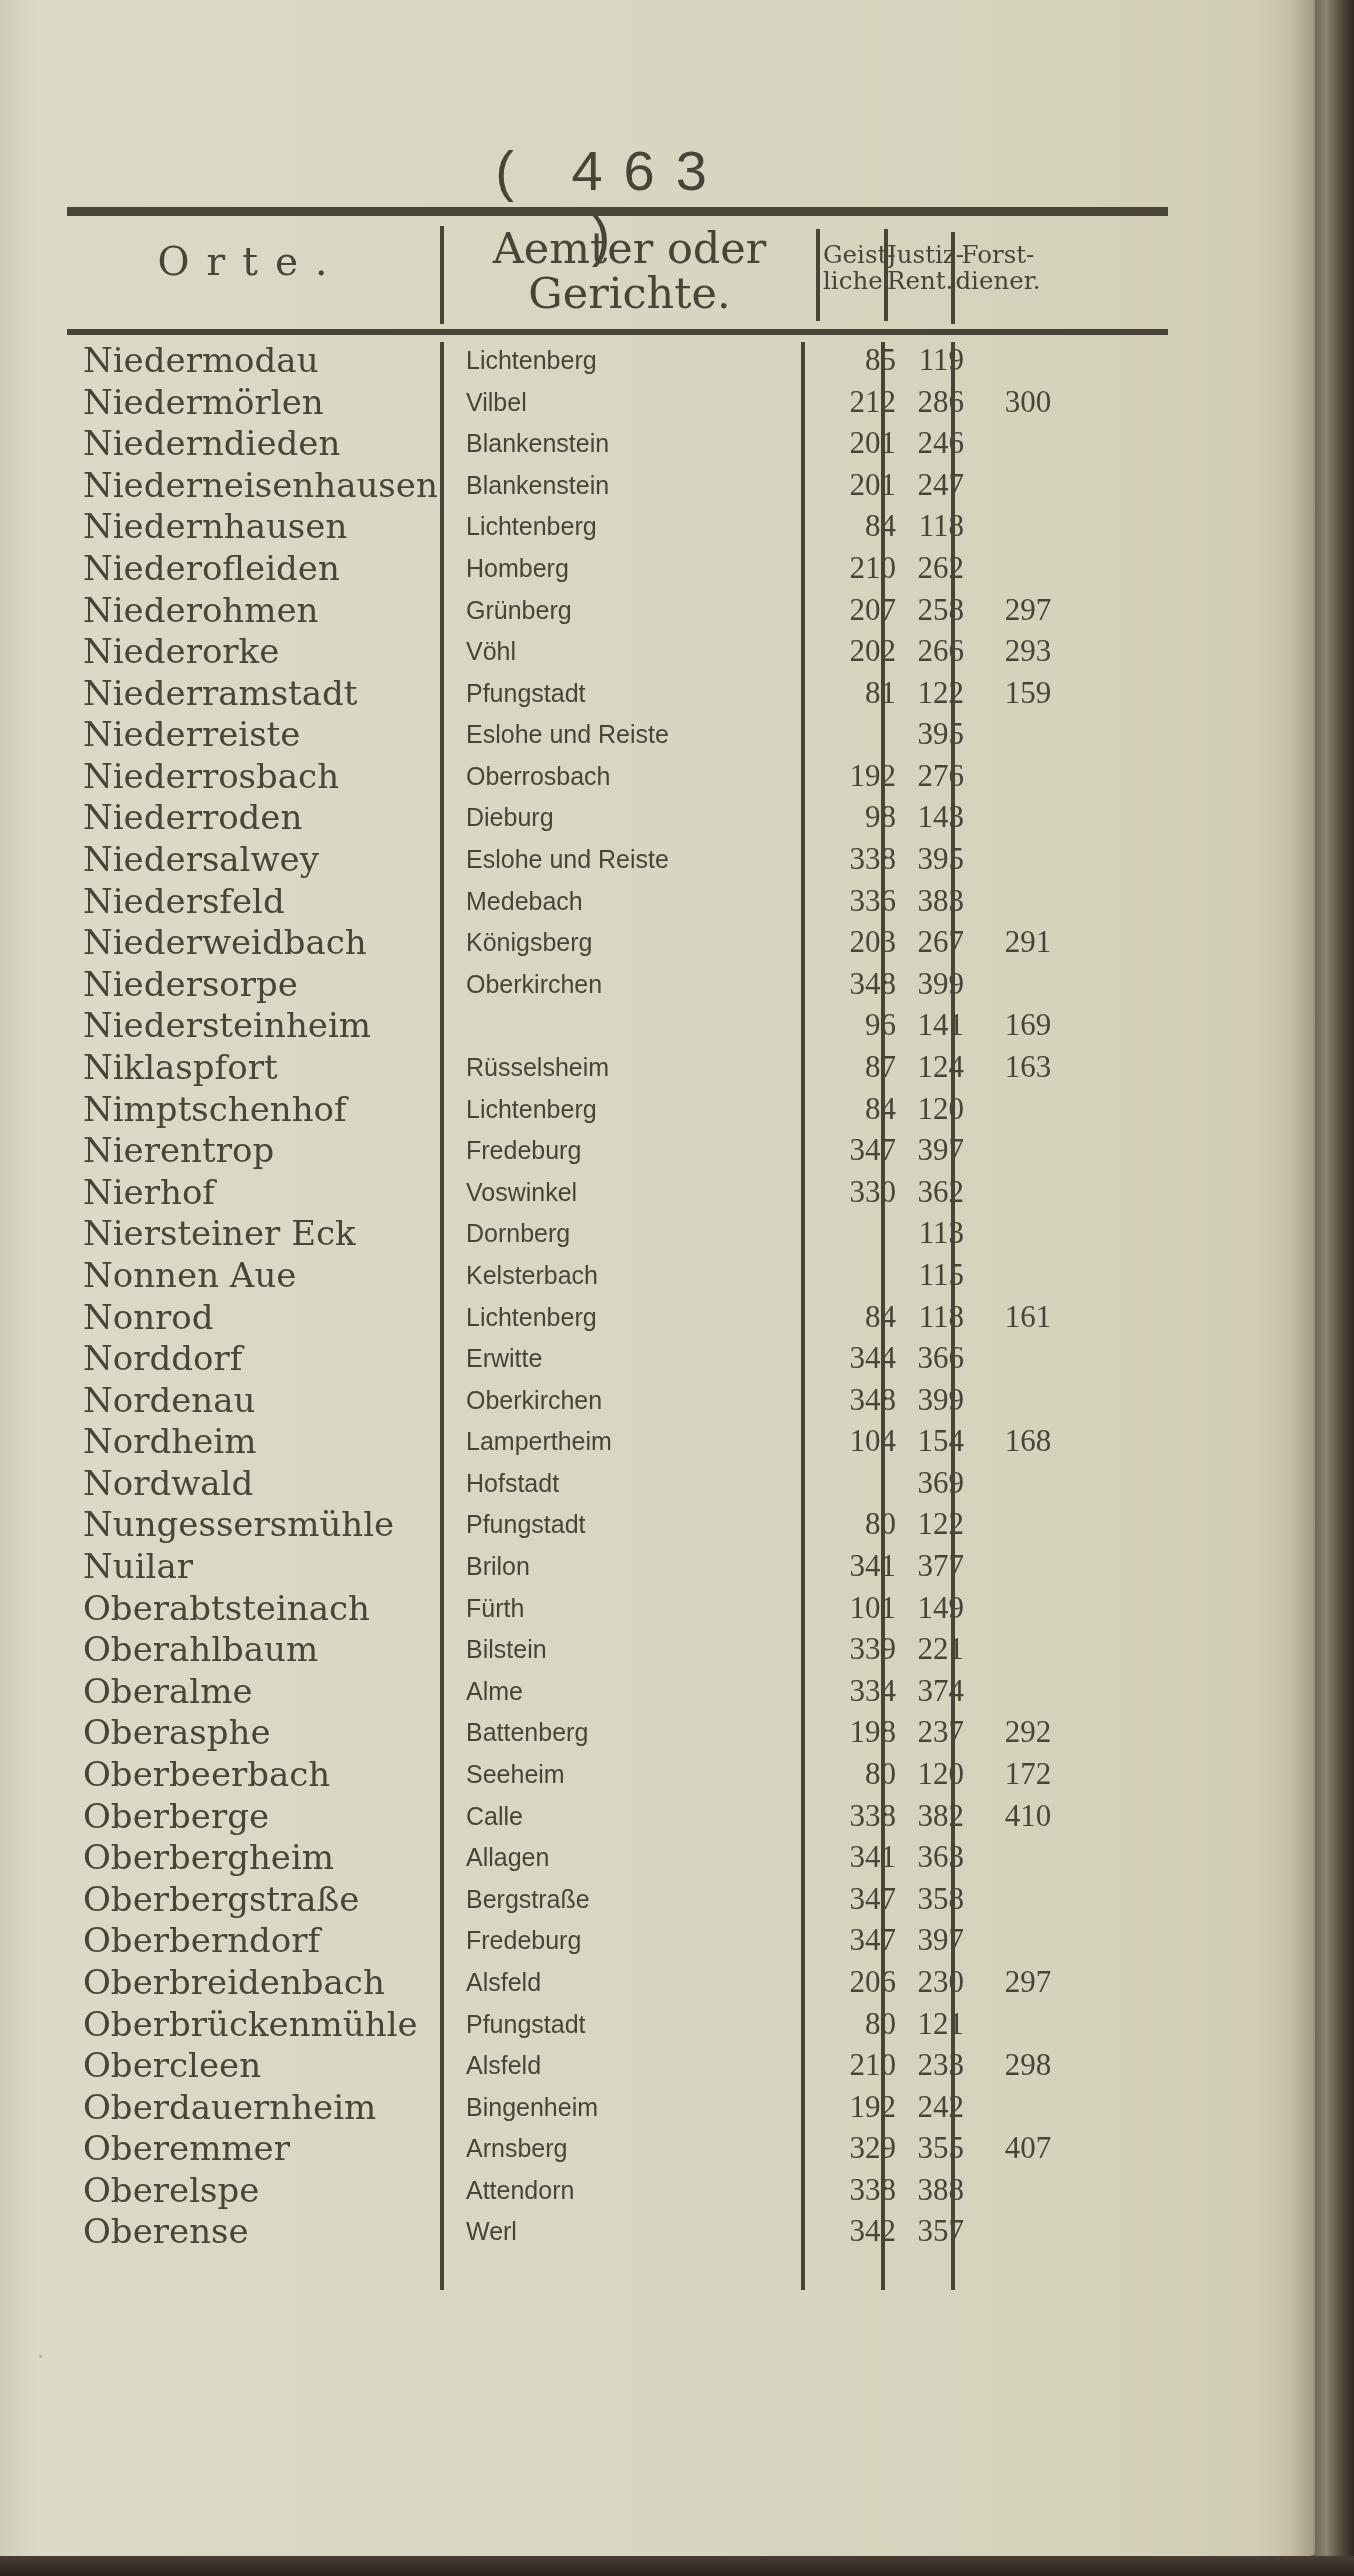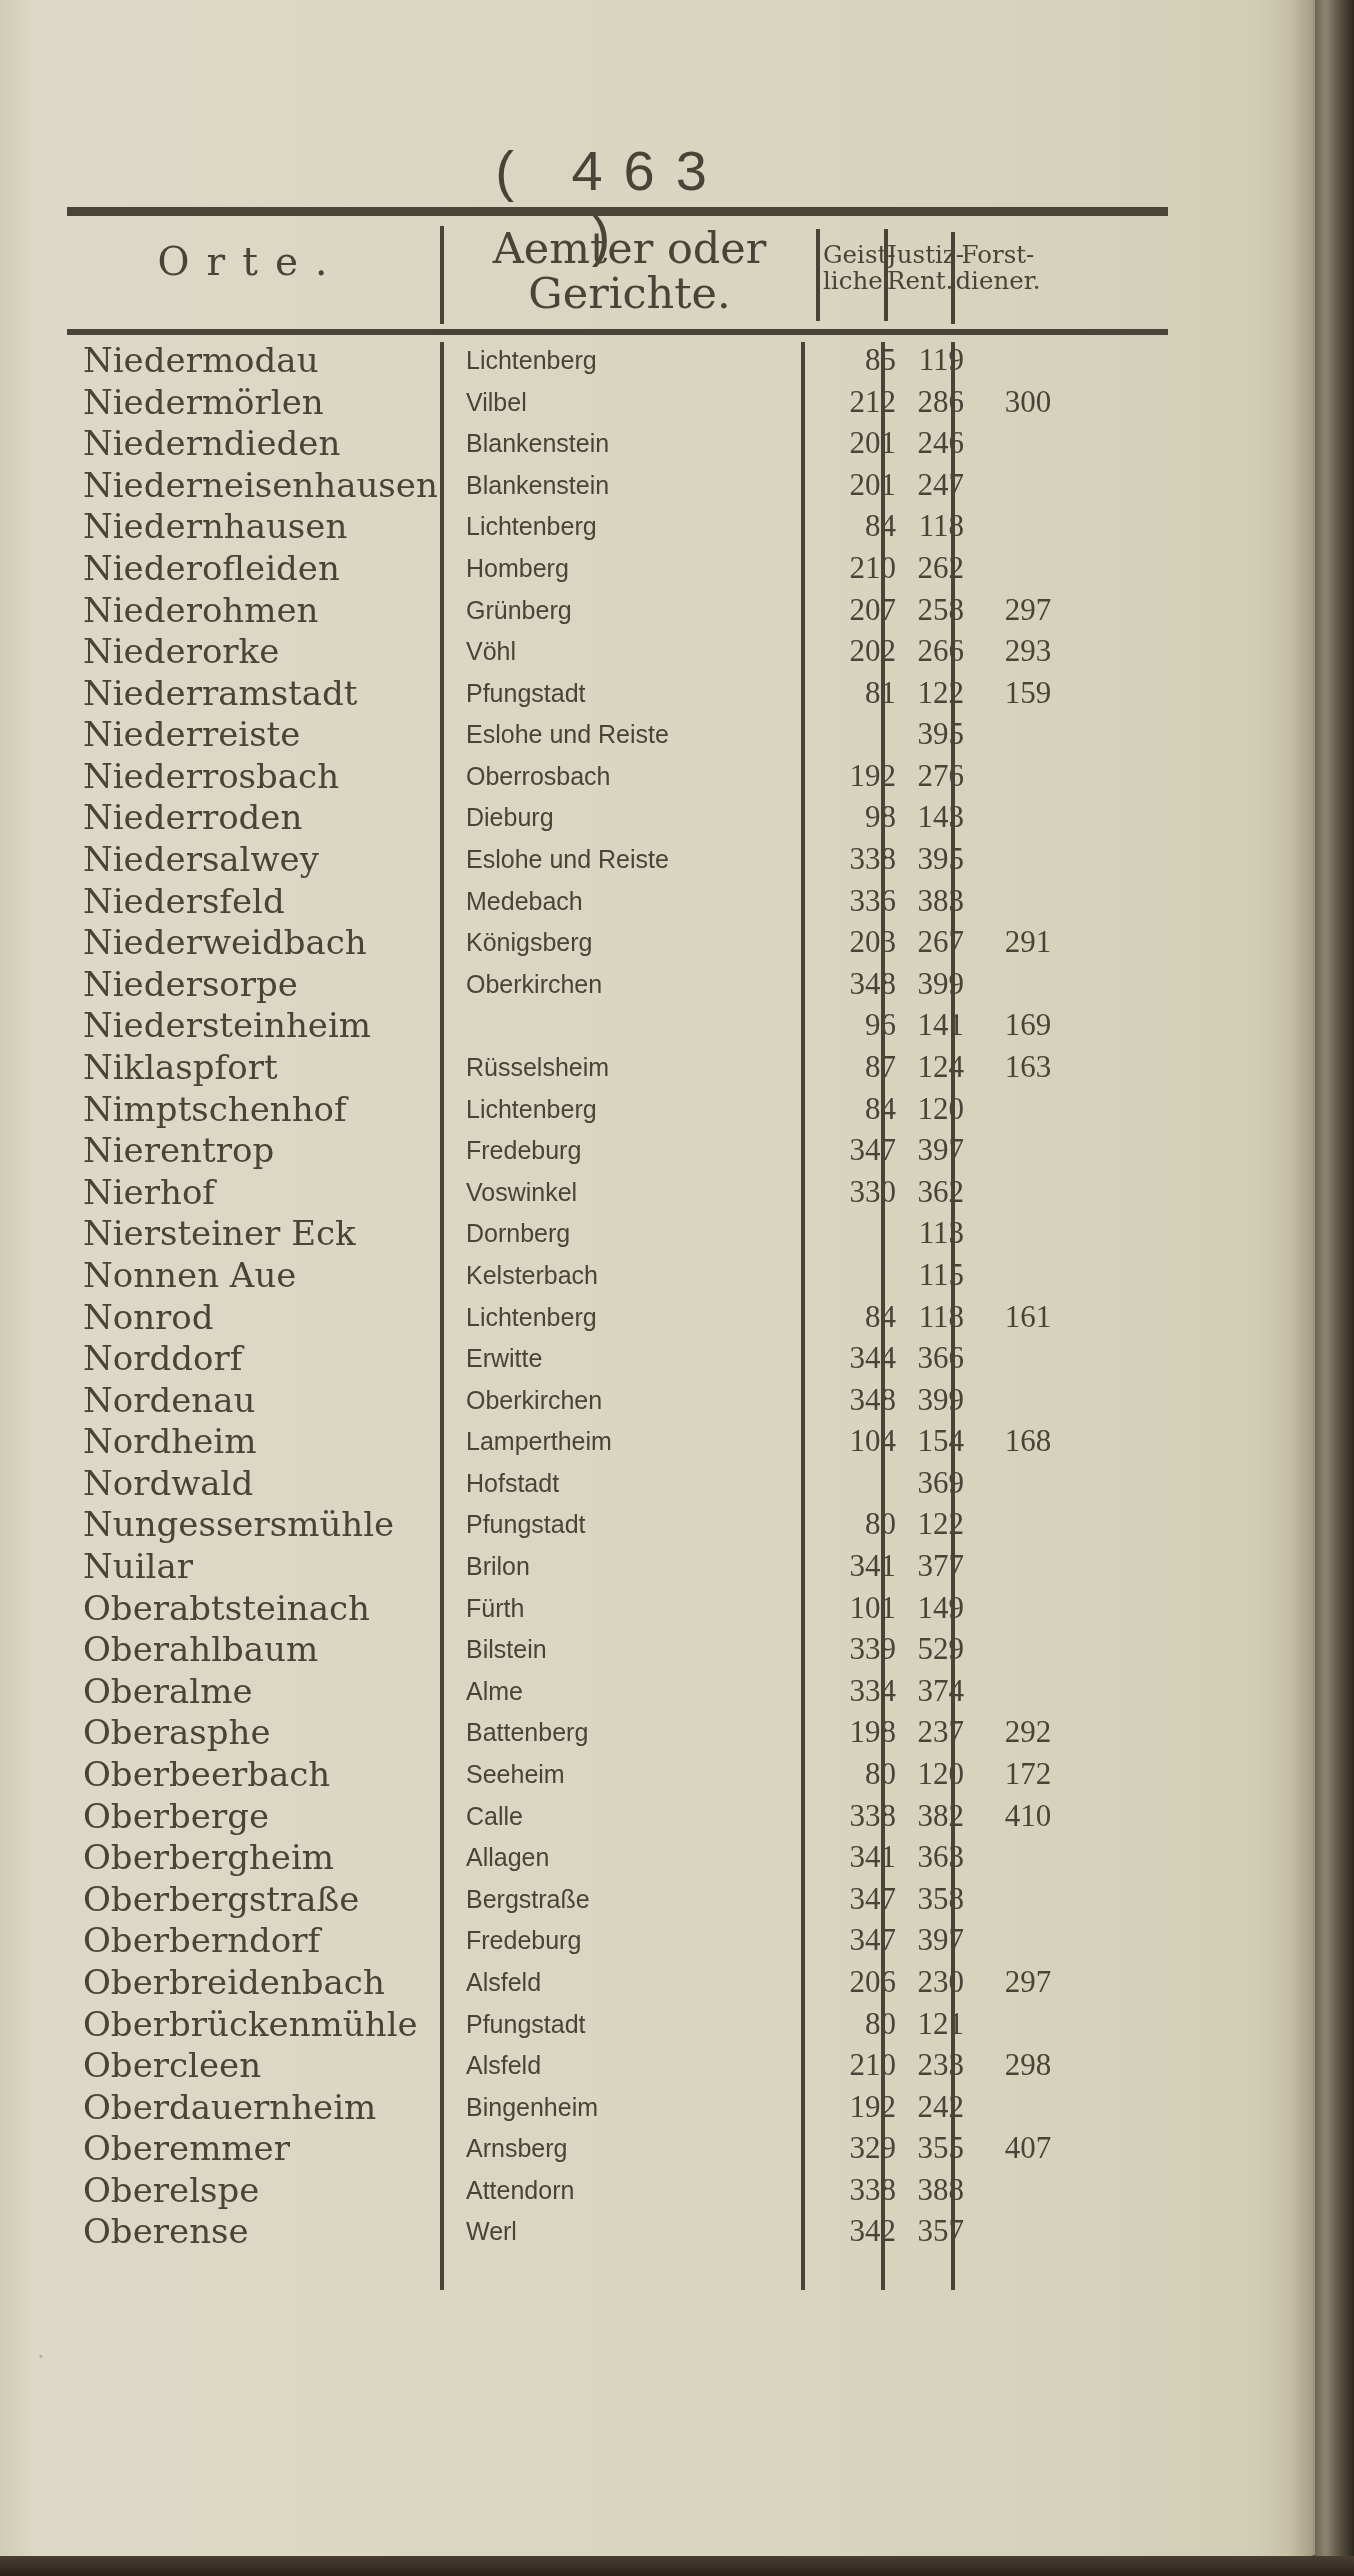--- a/index.html
+++ b/index.html
@@ -308,21 +308,21 @@
       <span class="cell c-ort">Oberabtsteinach</span>
       <span class="cell c-amt">Fürth</span>
       <span class="cell c-geist">101</span>
       <span class="cell c-justiz">149</span>
       <span class="cell c-forst"></span>
     </div>
     <div class="row" style="top: 1289px;">
       <span class="cell c-ort">Oberahlbaum</span>
       <span class="cell c-amt">Bilstein</span>
       <span class="cell c-geist">339</span>
-      <span class="cell c-justiz">529</span>
+      <span class="cell c-justiz">221</span>
       <span class="cell c-forst"></span>
     </div>
     <div class="row" style="top: 1331px;">
       <span class="cell c-ort">Oberalme</span>
       <span class="cell c-amt">Alme</span>
       <span class="cell c-geist">334</span>
       <span class="cell c-justiz">374</span>
       <span class="cell c-forst"></span>
     </div>
     <div class="row" style="top: 1372px;">

